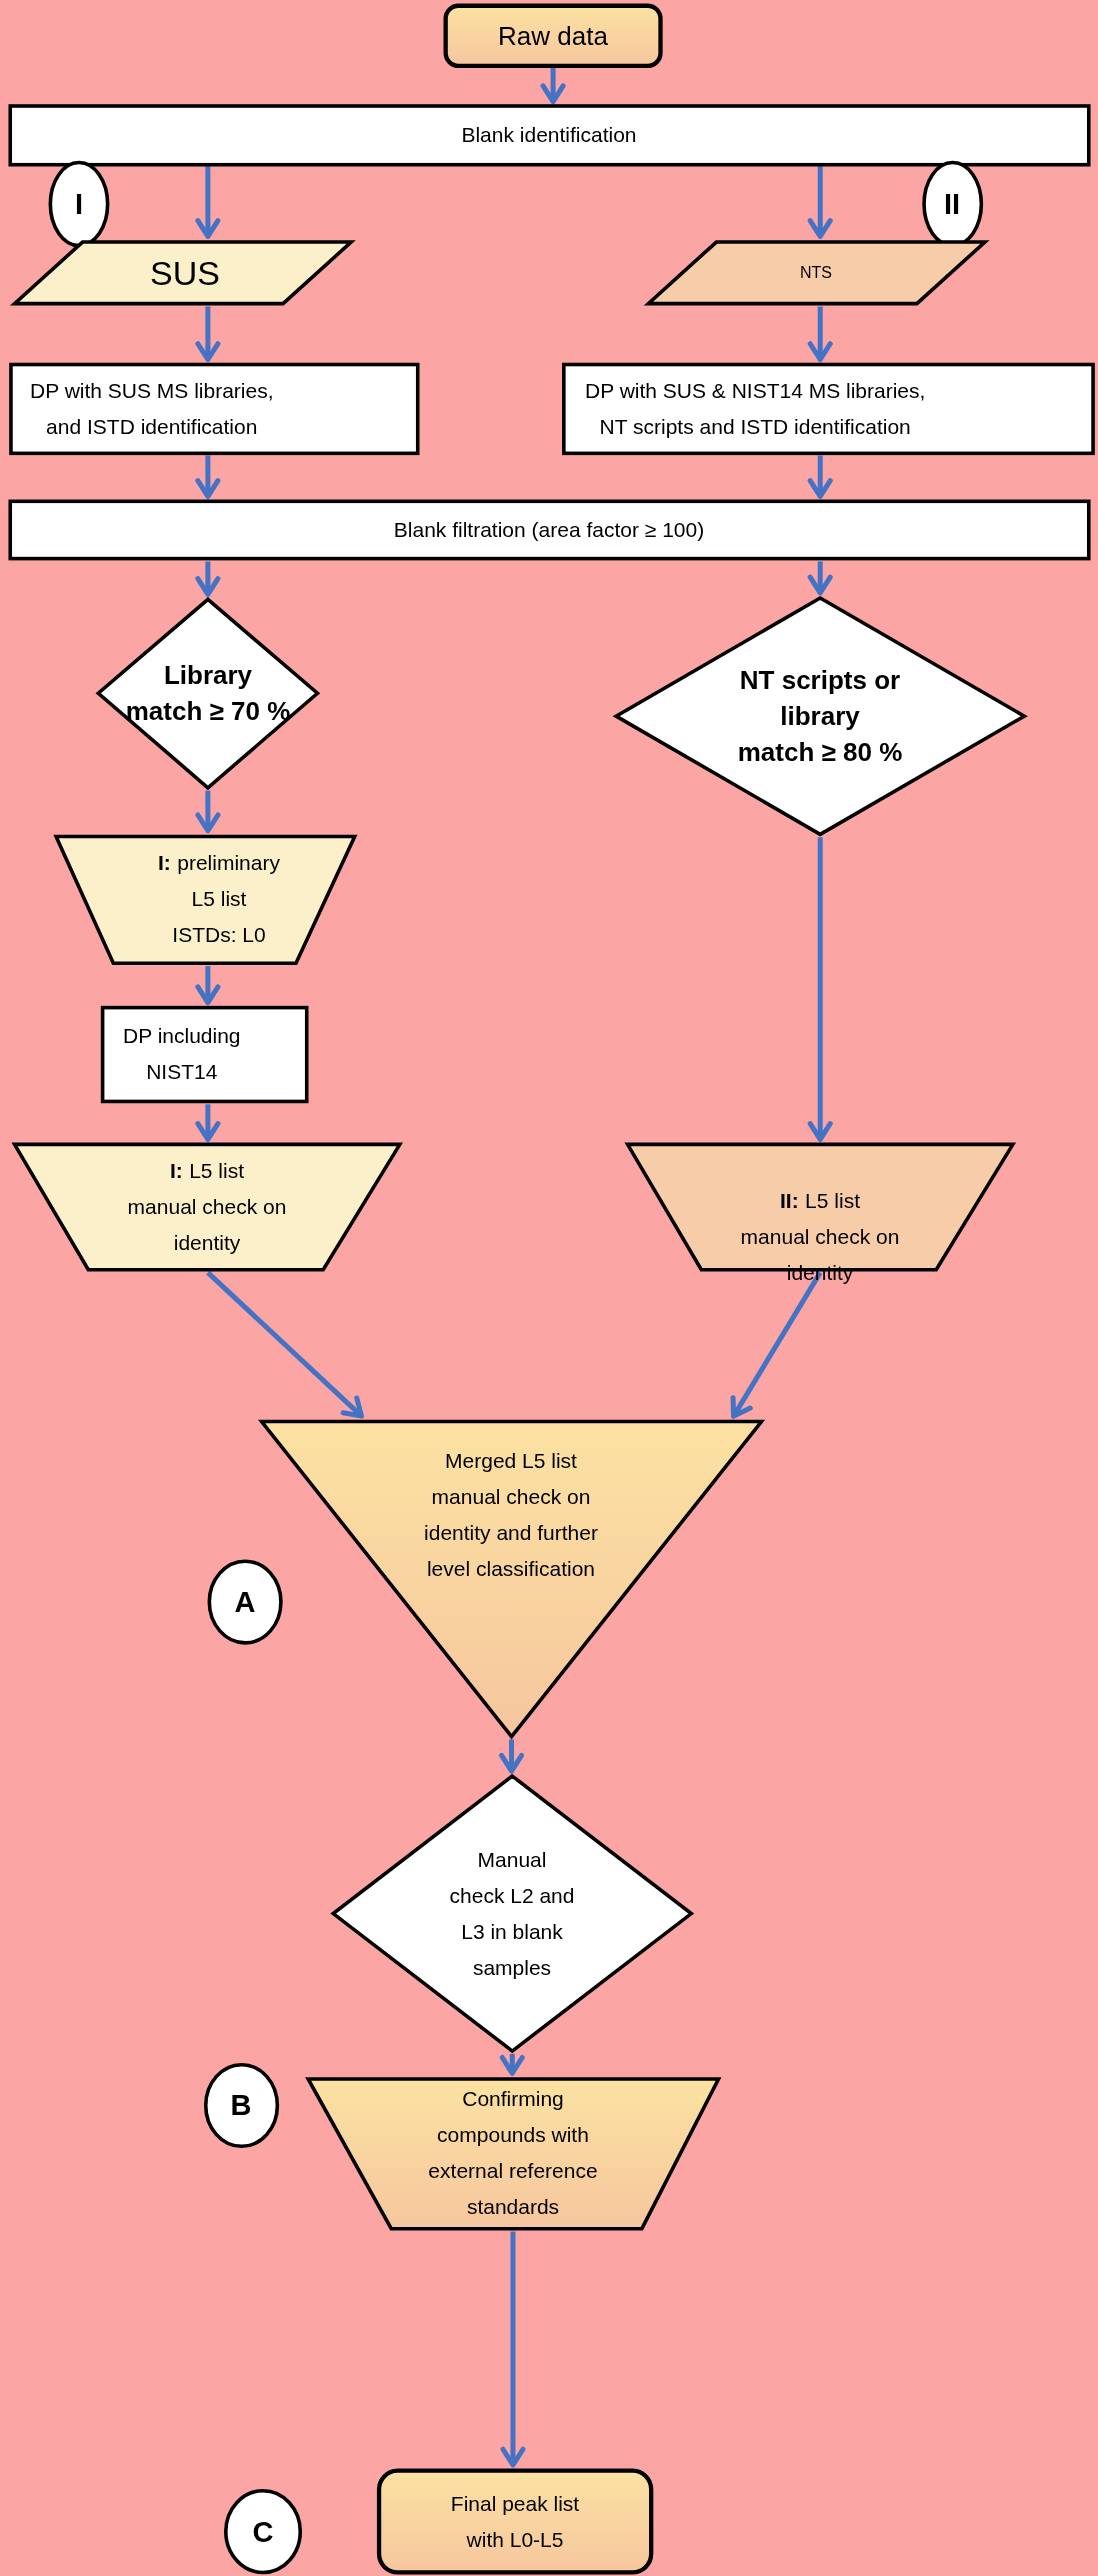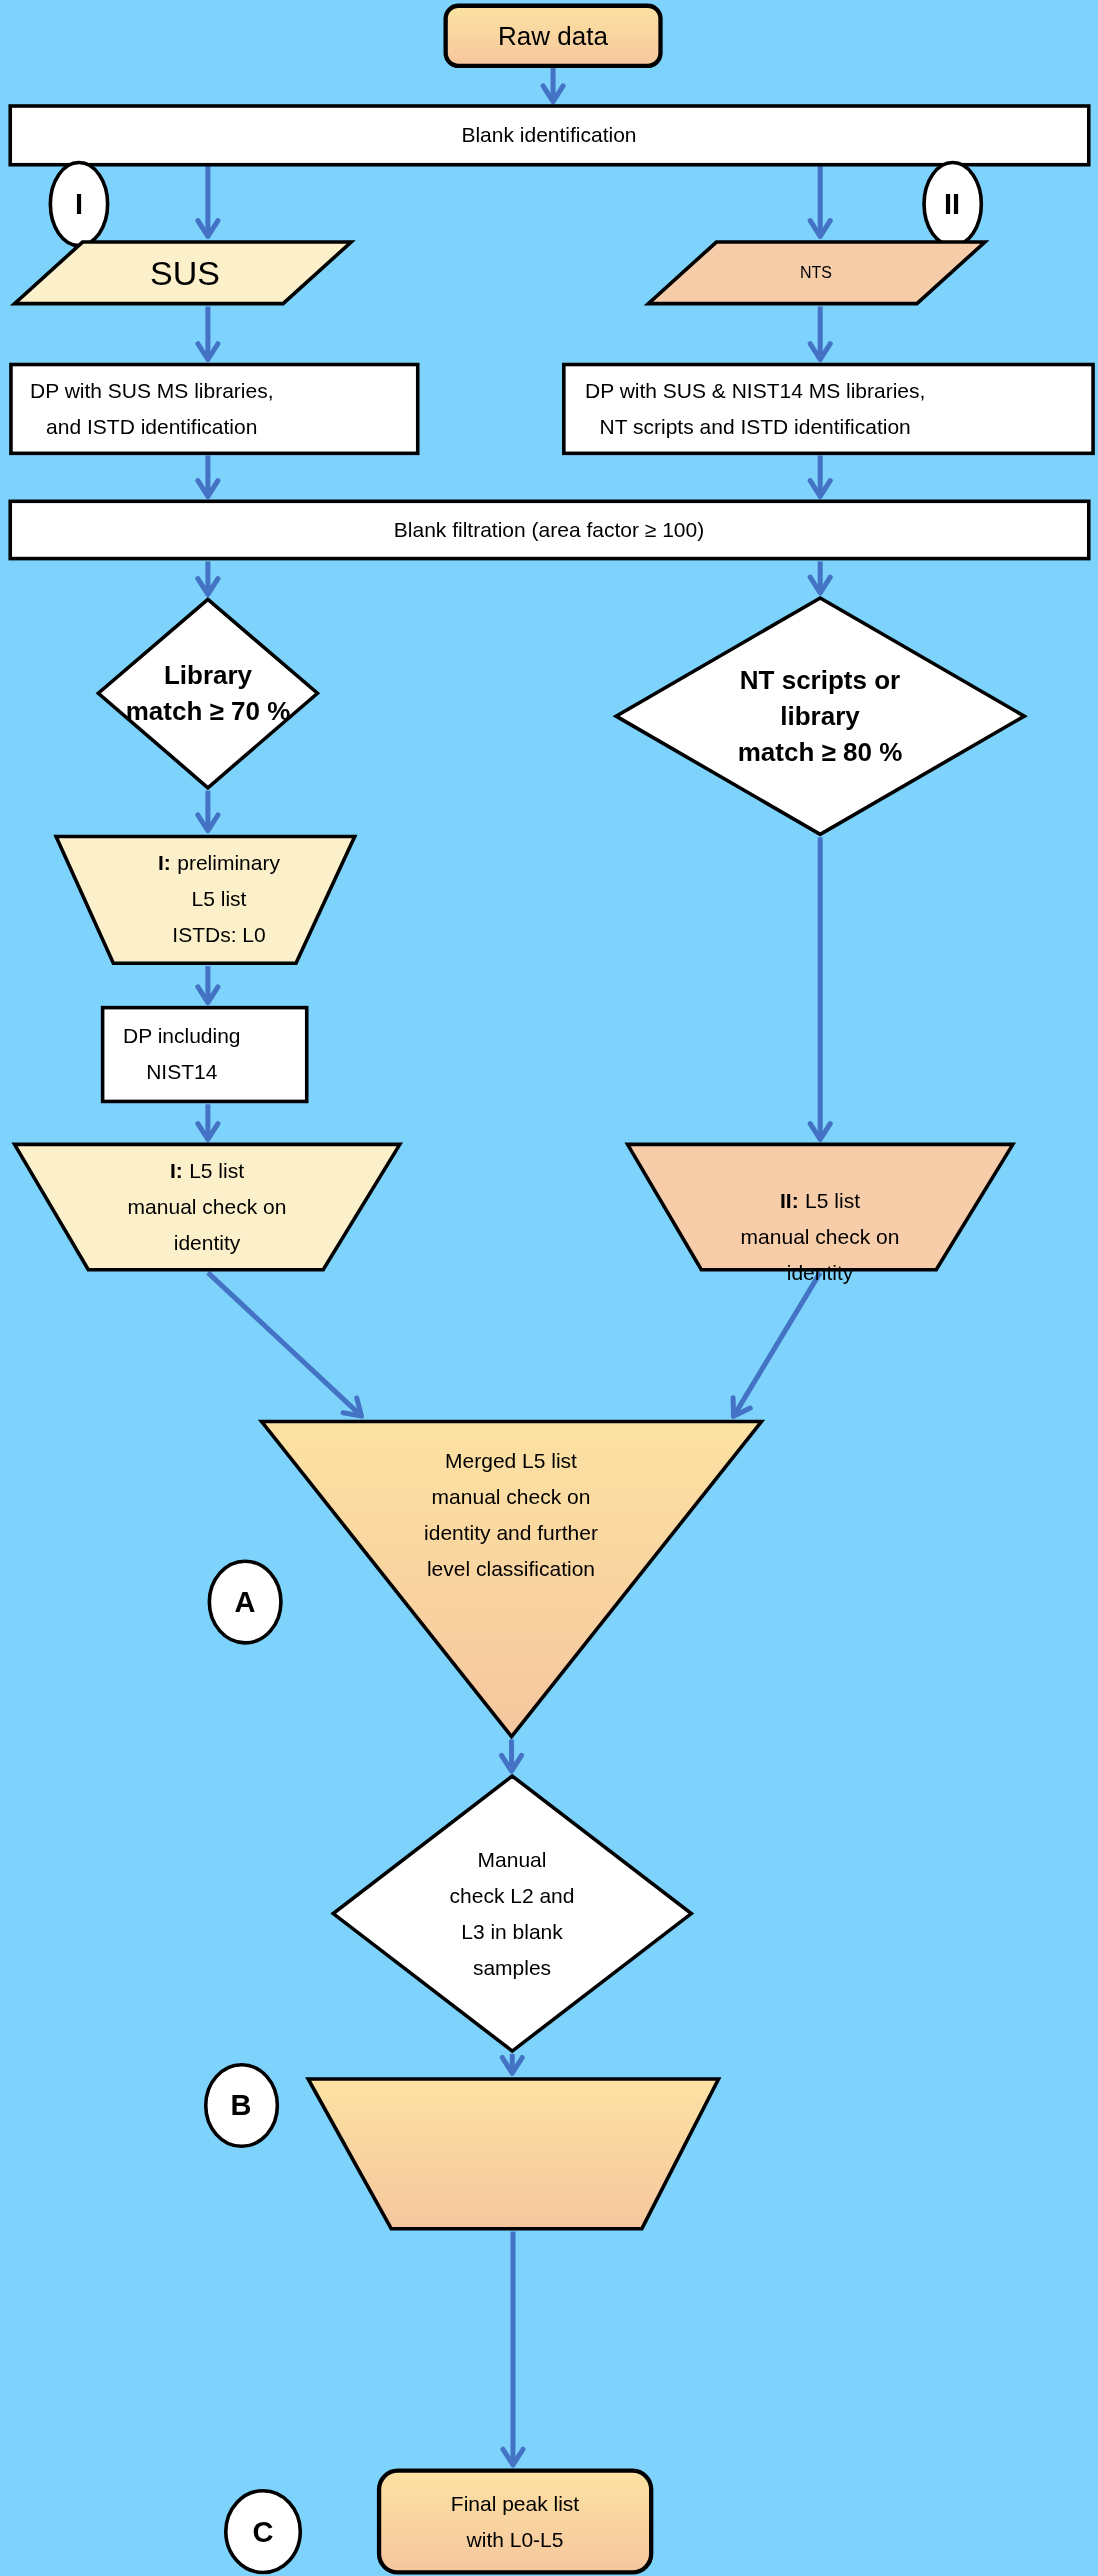--- a/index.html
+++ b/index.html
@@ -1,19 +1,19 @@
 <!DOCTYPE html>
 <html style="font-size:11.5px"><head>
 <meta charset="utf-8">
 <style>
   html,body{margin:0;padding:0;background:#ffffff;}
   .canvas{
     position:relative;
     width:1099px;height:2576px;
-    background:#7dd3fc;
+    background:#fca5a5;
     font-family:"Liberation Sans", sans-serif;
     color:#000;
     overflow:hidden;
   }
   .layer{position:absolute;left:0;top:0;}
   .lbl{
     position:absolute;
     font-size:21px;
     line-height:36px;
     text-align:center;
@@ -149,20 +149,26 @@
 
   <div class="lbl c" style="left:512px;top:1914px;">
     <div>Manual</div>
     <div>check L2 and</div>
     <div>L3 in blank</div>
     <div>samples</div>
   </div>
 
   <div class="lbl c circle-letter" style="left:241px;top:2105px;">B</div>
 
+  <div class="lbl c" style="left:513px;top:2153px;">
+    <div>Confirming</div>
+    <div>compounds with</div>
+    <div>external reference</div>
+    <div>standards</div>
+  </div>
 
   <div class="lbl c" style="left:515px;top:2522px;">
     <div>Final peak list</div>
     <div>with L0-L5</div>
   </div>
 
   <div class="lbl c circle-letter" style="left:263px;top:2532px;">C</div>
 
 </div>
 

